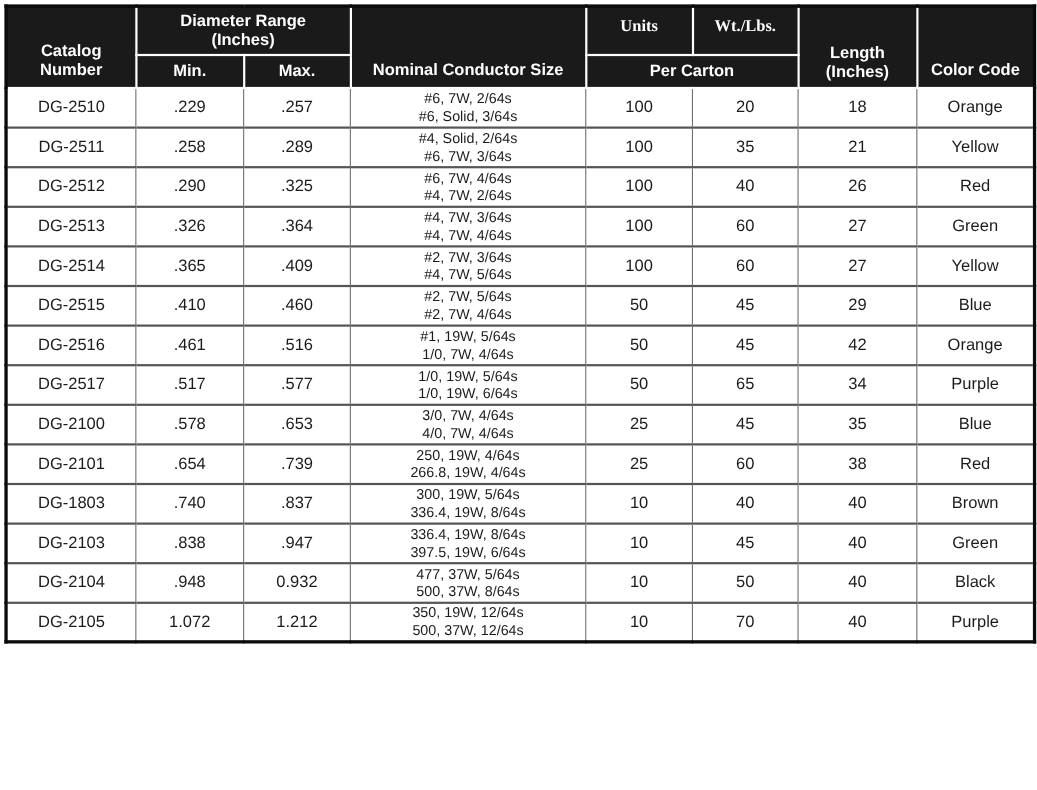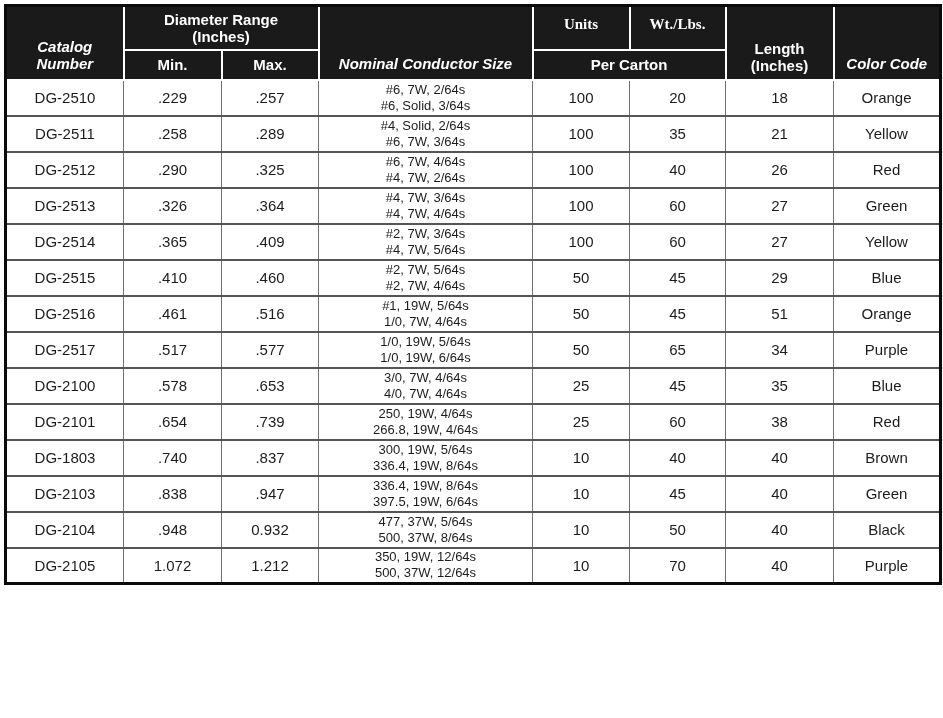--- a/index.html
+++ b/index.html
@@ -34,21 +34,21 @@
     color:var(--header-text);
     font-weight:bold;
     font-size:15px;
     line-height:17px;
     text-align:center;
     border:2px solid #ffffff;
     padding:0;
   }
   tr.h-row1{height:44px;}
   tr.h-row2{height:30px;}
-  th.v-bottom{vertical-align:bottom;padding-bottom:7px;font-style:italic;}
+  th.v-bottom{vertical-align:bottom;padding-bottom:7px;}
   th.v-bottom2{vertical-align:bottom;padding-bottom:5px;}
   th.v-middle{vertical-align:middle;}
   th.units-th,th.wt-th{vertical-align:bottom;padding-bottom:16px;font-family:Liberation Serif, serif;}
 
   tbody tr{height:36px;}
   tbody td{
     background:#ffffff;
     color:var(--body-text);
     font-size:15px;
     text-align:center;
@@ -186,21 +186,21 @@
         <tr data-name="table-row">
           <td data-name="catalog-number-cell">DG-2516</td>
           <td data-name="min-diameter-cell">.461</td>
           <td data-name="max-diameter-cell">.516</td>
           <td data-name="conductor-size-cell">
             <div data-name="conductor-size-line">#1, 19W, 5/64s</div>
             <div data-name="conductor-size-line">1/0, 7W, 4/64s</div>
           </td>
           <td data-name="units-per-carton-cell">50</td>
           <td data-name="weight-per-carton-cell">45</td>
-          <td data-name="length-cell">51</td>
+          <td data-name="length-cell">42</td>
           <td data-name="color-code-cell">Orange</td>
         </tr>
         <tr data-name="table-row">
           <td data-name="catalog-number-cell">DG-2517</td>
           <td data-name="min-diameter-cell">.517</td>
           <td data-name="max-diameter-cell">.577</td>
           <td data-name="conductor-size-cell">
             <div data-name="conductor-size-line">1/0, 19W, 5/64s</div>
             <div data-name="conductor-size-line">1/0, 19W, 6/64s</div>
           </td>

